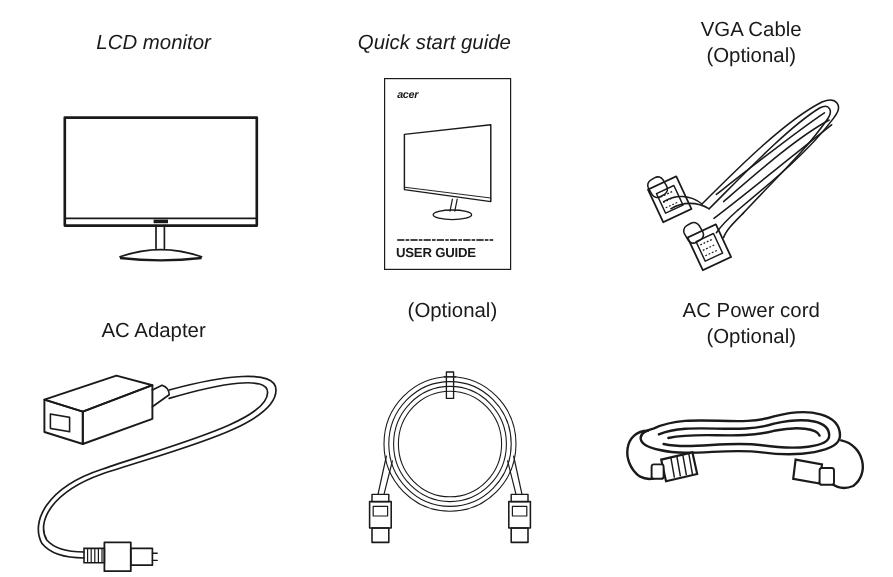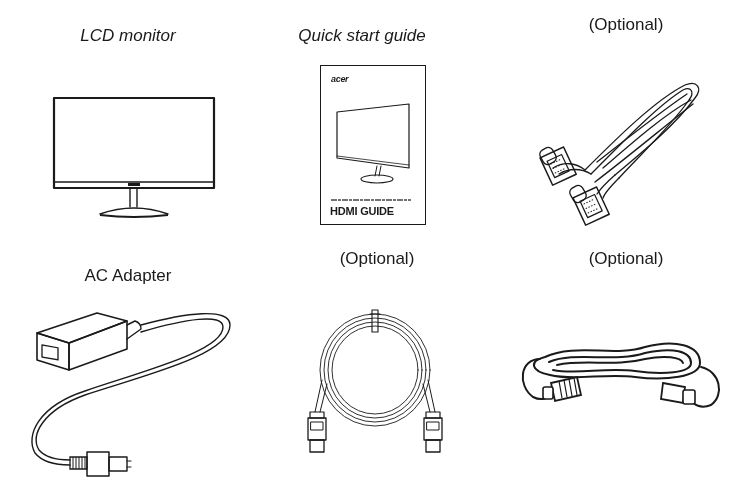--- a/index.html
+++ b/index.html
@@ -36,25 +36,26 @@
   <div style="position:relative; width:106px; height:160px; border:1.2px solid #1a1a1a; box-sizing:border-box;">
     <div style="position:absolute; left:10px; top:8px; font-size:9px; font-style:italic; font-weight:bold; letter-spacing:-0.3px;">acer</div>
     <svg width="106" height="160" viewBox="0 0 106 160" style="position:absolute; left:0; top:0;">
       <path class="ln" d="M16 46 L88 38 L88 102 L16 92 Z" stroke-width="1.2"></path>
       <line class="ln" x1="16" y1="90" x2="88" y2="99" stroke-width="0.8"></line>
       <line class="ln" x1="56" y1="100" x2="54" y2="110" stroke-width="1"></line>
       <line class="ln" x1="60" y1="100" x2="58" y2="110" stroke-width="1"></line>
       <ellipse class="ln" cx="56" cy="113" rx="16" ry="4" stroke-width="1.1"></ellipse>
       <line x1="10" y1="134" x2="90" y2="134" stroke="#444" stroke-width="1.6" stroke-dasharray="6 1 3 1"></line>
     </svg>
-    <div style="position:absolute; left:9px; top:139px; font-size:11px; font-weight:bold; letter-spacing:-0.2px;">HDMI GUIDE</div>
+    <div style="position:absolute; left:9px; top:139px; font-size:11px; font-weight:bold; letter-spacing:-0.2px;">USER GUIDE</div>
   </div>
 </div>
 
 <div class="label" style="left:526px; top:14px; width:200px;">
+  <span>VGA Cable</span>
   <span>(Optional)</span>
 </div>
 <div class="art" style="left:545px; top:70px;">
   <svg width="160" height="140" viewBox="0 0 160 140">
 
     <path class="ln" stroke-width="1.3" d="M40 100 C70 70 110 30 140 15 C152 10 158 18 150 28 C130 55 100 80 70 105"></path>
     <path class="ln" stroke-width="1.3" d="M46 104 C76 74 112 36 138 20 C146 16 150 22 144 30 C126 56 100 80 74 108"></path>
     <path class="ln" stroke-width="1.3" d="M52 92 C80 70 118 40 142 24"></path>
     <path class="ln" stroke-width="1.3" d="M58 98 C88 72 120 44 146 30"></path>
     <path class="ln" stroke-width="1.3" d="M50 112 C84 86 120 56 148 34"></path>
@@ -135,20 +136,21 @@
     <rect class="ln" x="10" y="140" width="14" height="12" stroke-width="1.3" fill="#fff"></rect>
 
     <rect class="ln" x="126" y="112" width="14" height="6" stroke-width="1.2" fill="#fff"></rect>
     <rect class="ln" x="124" y="118" width="18" height="22" stroke-width="1.3" fill="#fff"></rect>
     <rect class="ln" x="127" y="122" width="12" height="8" stroke-width="1"></rect>
     <rect class="ln" x="126" y="140" width="14" height="12" stroke-width="1.3" fill="#fff"></rect>
   </svg>
 </div>
 
 <div class="label" style="left:526px; top:248px; width:200px;">
+  <span>AC Power cord</span>
   <span>(Optional)</span>
 </div>
 <div class="art" style="left:515px; top:335px;">
   <svg width="210" height="80" viewBox="0 0 210 80">
     <g class="ln" stroke-width="2">
       <path d="M30 22 C60 8 100 22 130 12 C160 4 185 10 185 28 C185 42 150 46 120 42 C90 38 60 46 35 40 C15 36 14 26 30 22 Z"></path>
       <path d="M34 27 C60 16 100 28 130 18 C158 12 176 16 176 28 C176 38 148 40 120 36 C90 32 62 40 38 35"></path>
       <path d="M42 30 C70 24 100 32 130 24 C150 20 166 22 168 28"></path>
 
       <path d="M25 24 C5 24 2 50 18 62 C26 66 34 64 36 58"></path>

